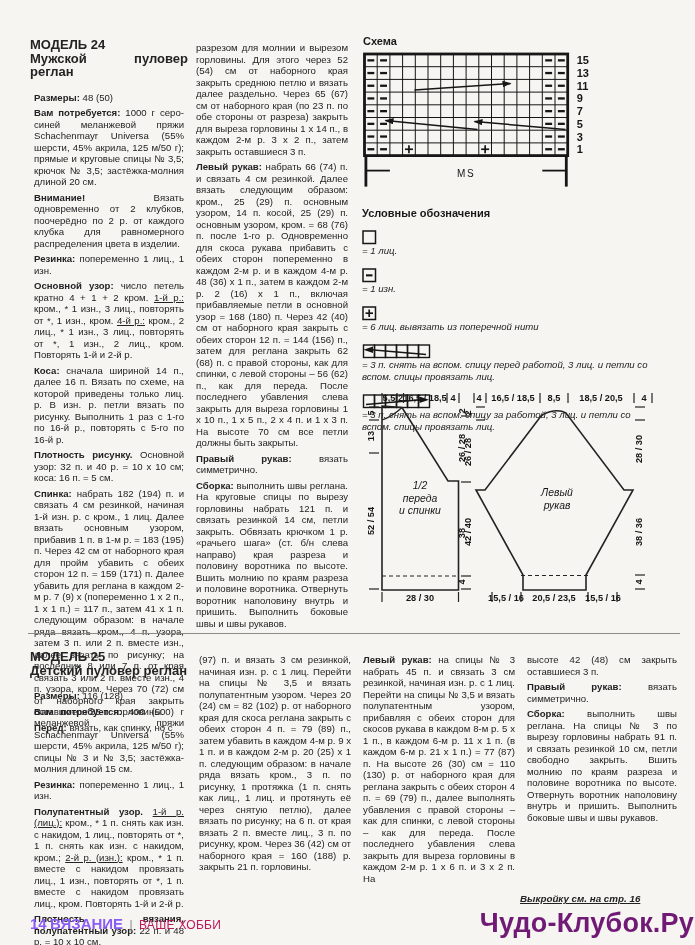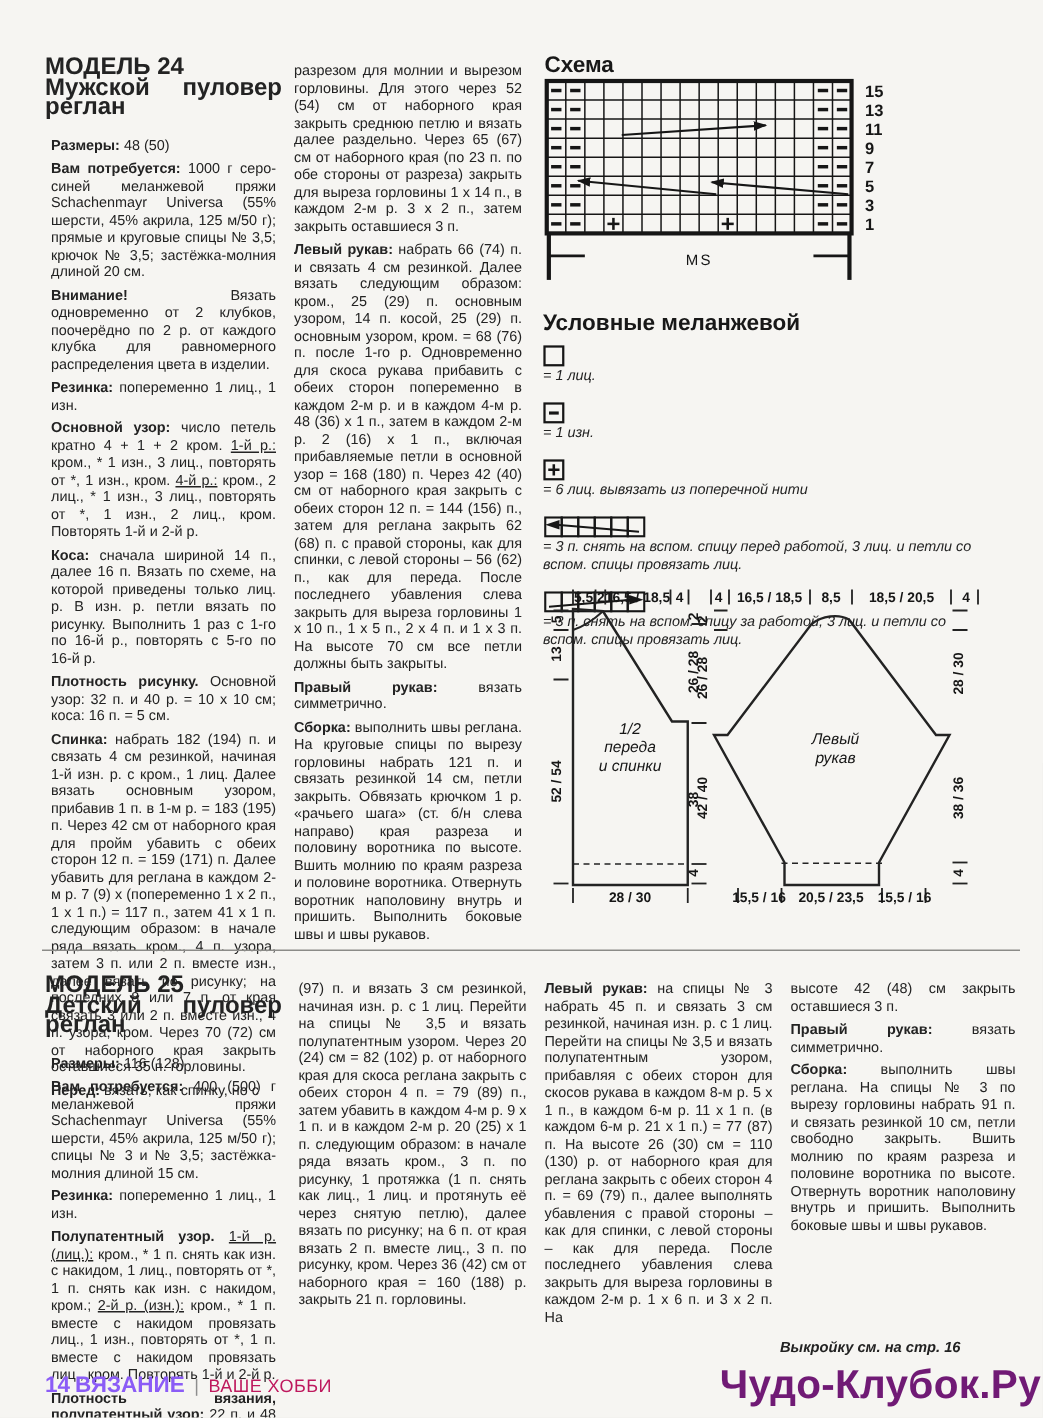--- a/index.html
+++ b/index.html
@@ -3,35 +3,35 @@
 <meta charset="utf-8">
 <style>
   *{box-sizing:border-box;margin:0;padding:0}
   html,body{width:695px;height:945px}
   body{font-family:"Liberation Sans",sans-serif;background:#e9e8e5}
   .page{position:relative;width:695px;height:945px;background:#f6f5f2;color:#1c1c1c;overflow:hidden}
   .col{position:absolute;text-align:justify;font-size:9.6px;line-height:11.5px;color:#232323}
   .col p{margin:4px}
   .seg-b{font-weight:700}
   .seg-u{text-decoration:underline}
-  .model-title{font-weight:700;font-size:16px;line-height:13.5px;margin-bottom:13px}
-  .section-heading{position:absolute;font-weight:700;font-size:15px;color:#181818}
+  .model-title{font-weight:700;font-size:13px;line-height:13.5px;margin-bottom:13px}
+  .section-heading{position:absolute;font-weight:700;font-size:11px;color:#181818}
   .chart-num{font-size:11px;font-weight:700}
   .chart-ms{font-size:10px;letter-spacing:1.5px}
   .legend{position:absolute;left:362px;top:230px;width:295px;font-size:9.6px;line-height:12px;font-style:italic;color:#232323}
   .legend-item{margin-bottom:11px}
   .legend-item svg{vertical-align:middle;margin-right:6px}
   .dim{font-size:9.2px;font-weight:700;font-style:normal}
   .piece-label{font-size:10.4px;font-style:italic;font-weight:400}
   .divider{position:absolute;left:28px;top:633px;width:652px;border-top:1.5px solid #8b8b88}
   .footer{position:absolute;left:30px;top:915px;font-size:12px;white-space:nowrap}
   .f-num,.f-mag{font-weight:700;font-size:15px;color:#8b5cf6}
   .f-sep{color:#8e8e8e;margin:0 3px}
   .f-sub{color:#be185d;letter-spacing:.3px}
-  .pattern-ref{position:absolute;left:520px;top:893px;font-size:9.8px;font-style:italic;font-weight:700;color:#222}
+  .pattern-ref{position:absolute;left:520px;top:893px;font-size:9.8px;font-style:italic;font-weight:700;text-decoration:underline;color:#222}
   .watermark{position:absolute;right:1px;bottom:6px;font-size:27px;font-weight:700;color:#701a75;letter-spacing:.2px;white-space:nowrap}
   svg{display:block}
 </style>
 </head>
 <body>
 
 <div class="page">
 
   <div class="col" style="left:30px;top:38px;width:158px">
     <div class="model-title">
@@ -136,21 +136,21 @@
         <line x1="115.5" y1="79.5" x2="23.5" y2="70.5" stroke="#161616" stroke-width="1.5" marker-end="url(#ah)"></line>
         <line x1="203.5" y1="79.5" x2="112.5" y2="71.5" stroke="#161616" stroke-width="1.5" marker-end="url(#ah)"></line>
         <line x1="3.9" y1="105.6" x2="3.9" y2="136.6" stroke="#161616" stroke-width="2.8"></line>
         <line x1="204.29999999999998" y1="105.6" x2="204.29999999999998" y2="136.6" stroke="#161616" stroke-width="2.8"></line>
         <line x1="4.5" y1="120.6" x2="27.9" y2="120.6" stroke="#161616" stroke-width="1.8"></line>
         <line x1="180.29999999999998" y1="120.6" x2="203.7" y2="120.6" stroke="#161616" stroke-width="1.8"></line>
         <text x="104.1" y="126.6" class="chart-ms" text-anchor="middle" fill="#161616">MS</text>
       </g>
   </svg>
 
-  <div class="section-heading" style="left:362px;top:207px">Условные меланжевой</div>
+  <div class="section-heading" style="left:362px;top:207px">Условные обозначения</div>
   <div id="legend-items" class="legend">
       <div class="legend-item"><svg width="15" height="15" viewBox="0 0 15 15">
           <rect x="1" y="1" width="12.5" height="12.5" fill="none" stroke="#161616" stroke-width="1.5"></rect>
         </svg><span>= 1 лиц.</span></div>
       <div class="legend-item"><svg width="15" height="15" viewBox="0 0 15 15">
           <rect x="1" y="1" width="12.5" height="12.5" fill="none" stroke="#161616" stroke-width="1.5"></rect>
           <rect x="4" y="6.3" width="6.5" height="2.1" fill="#161616"></rect>
         </svg><span>= 1 изн.</span></div>
       <div class="legend-item"><svg width="15" height="15" viewBox="0 0 15 15">
           <rect x="1" y="1" width="12.5" height="12.5" fill="none" stroke="#161616" stroke-width="1.5"></rect>

